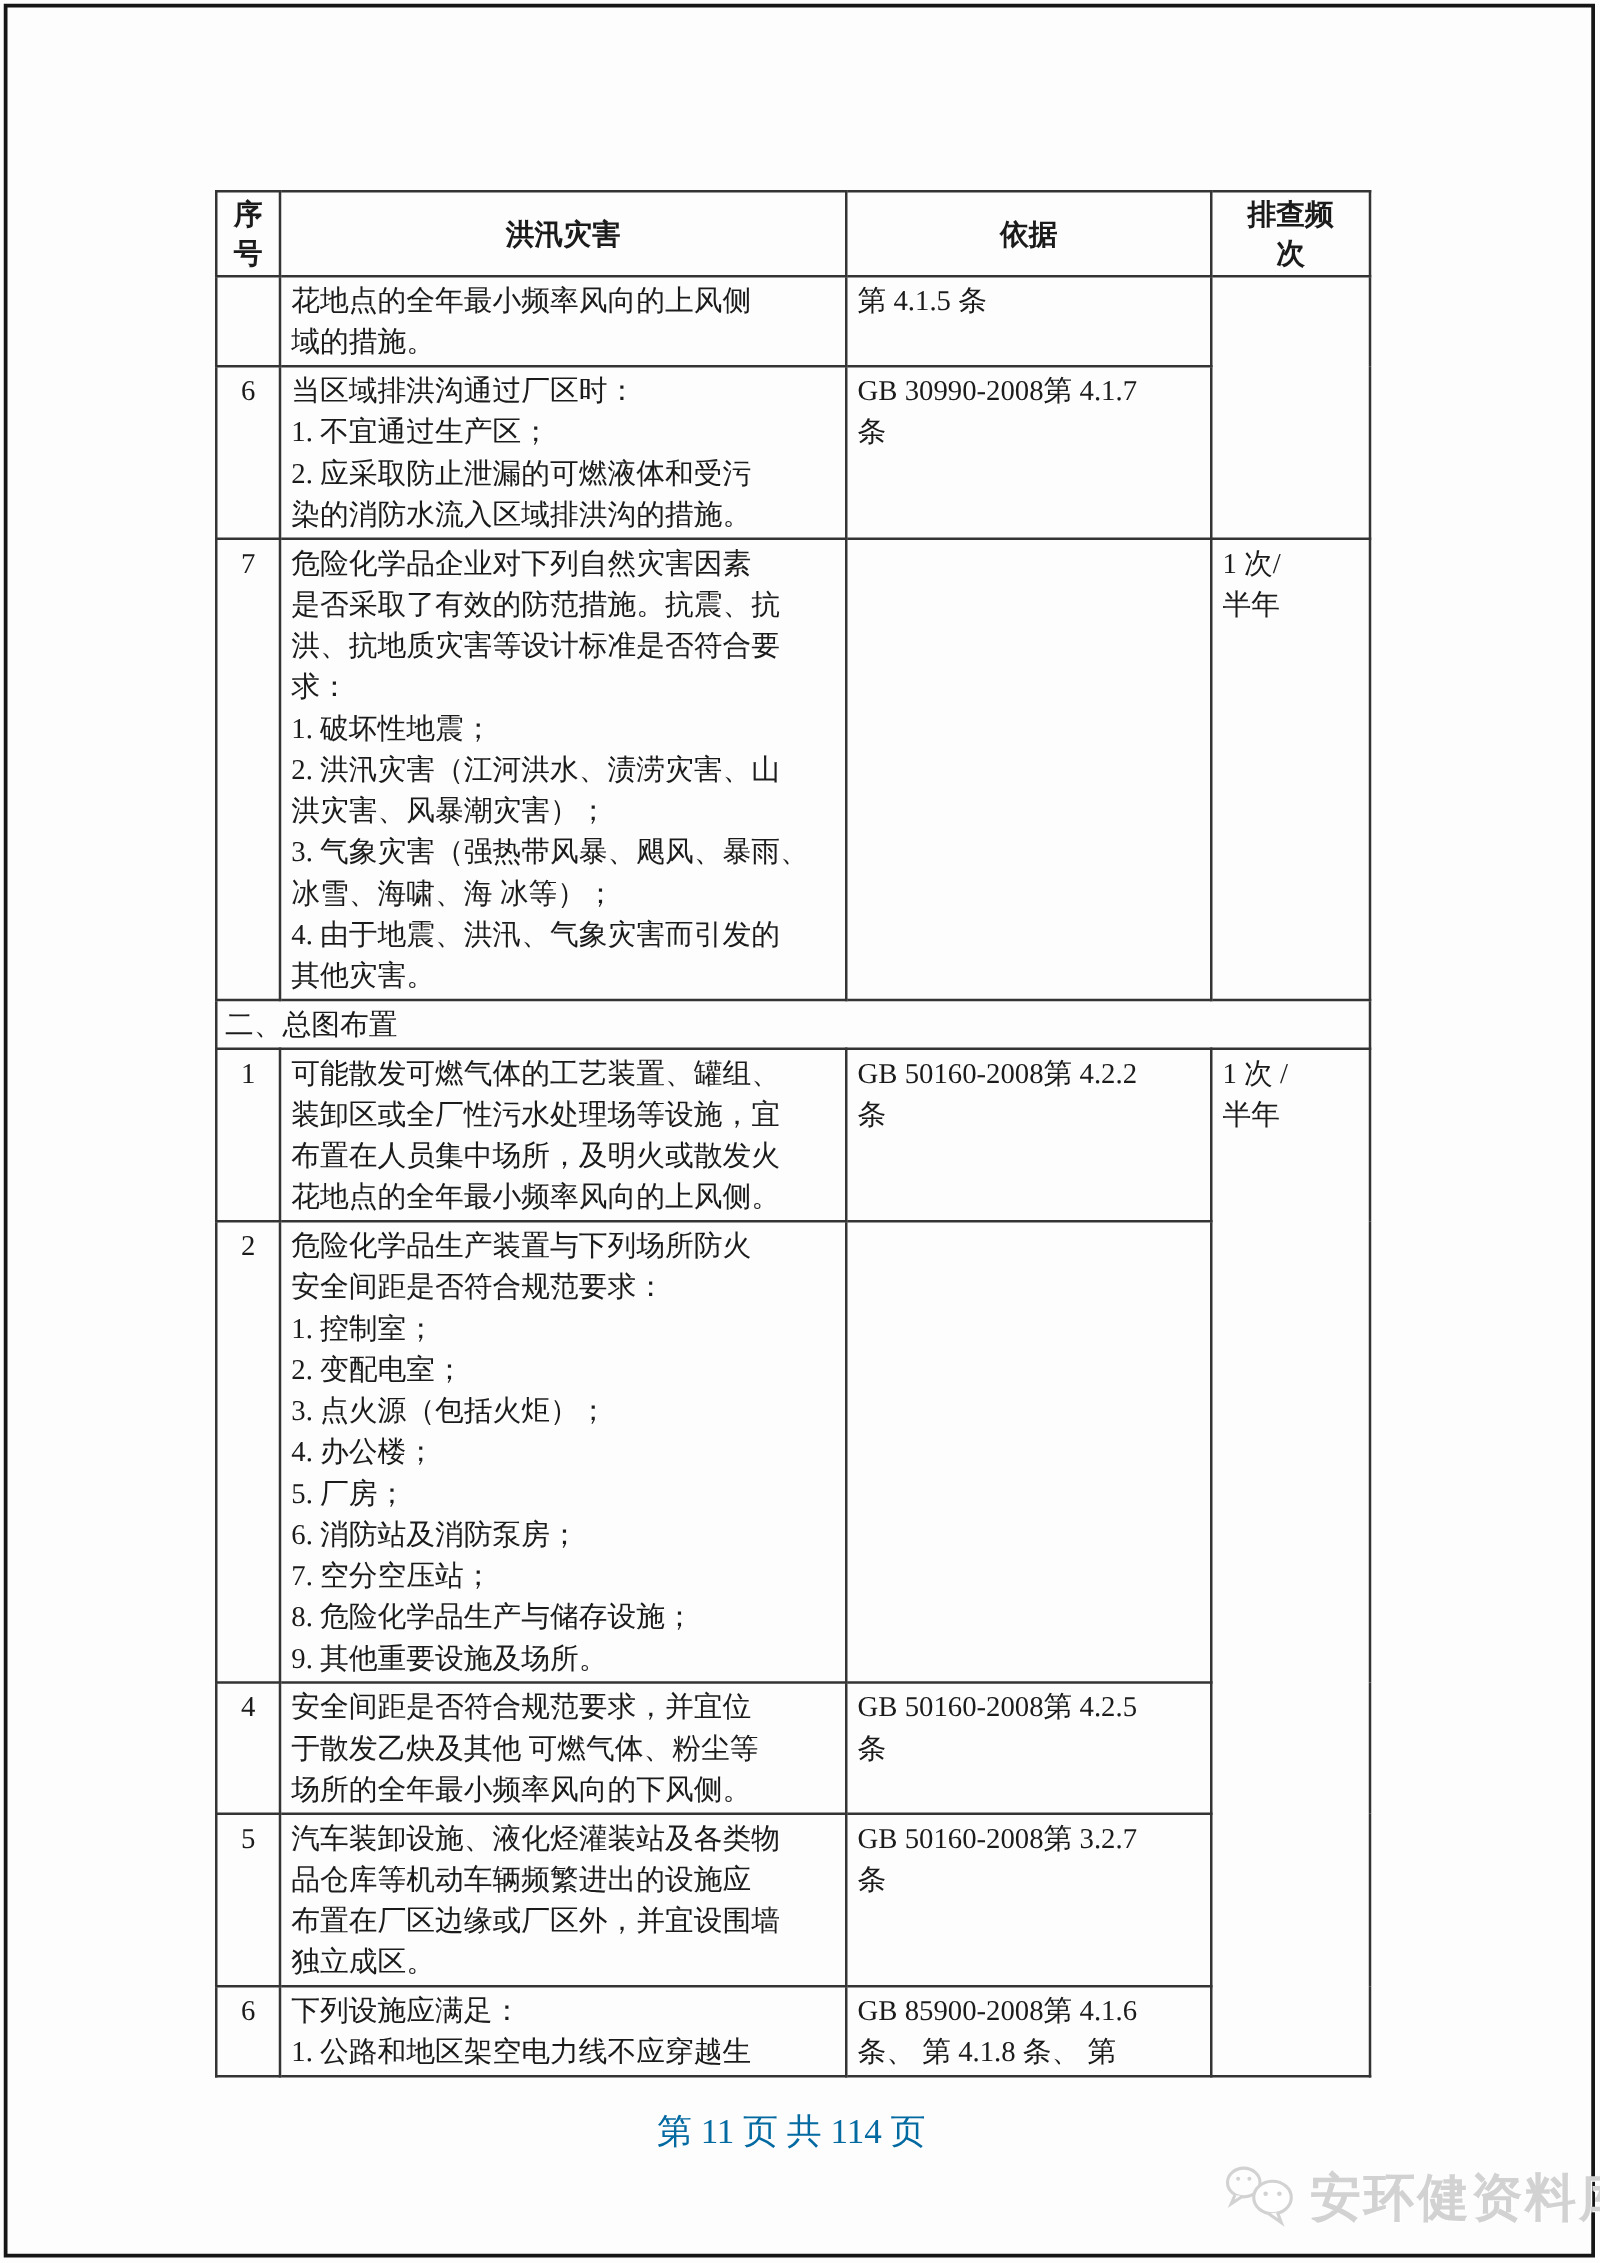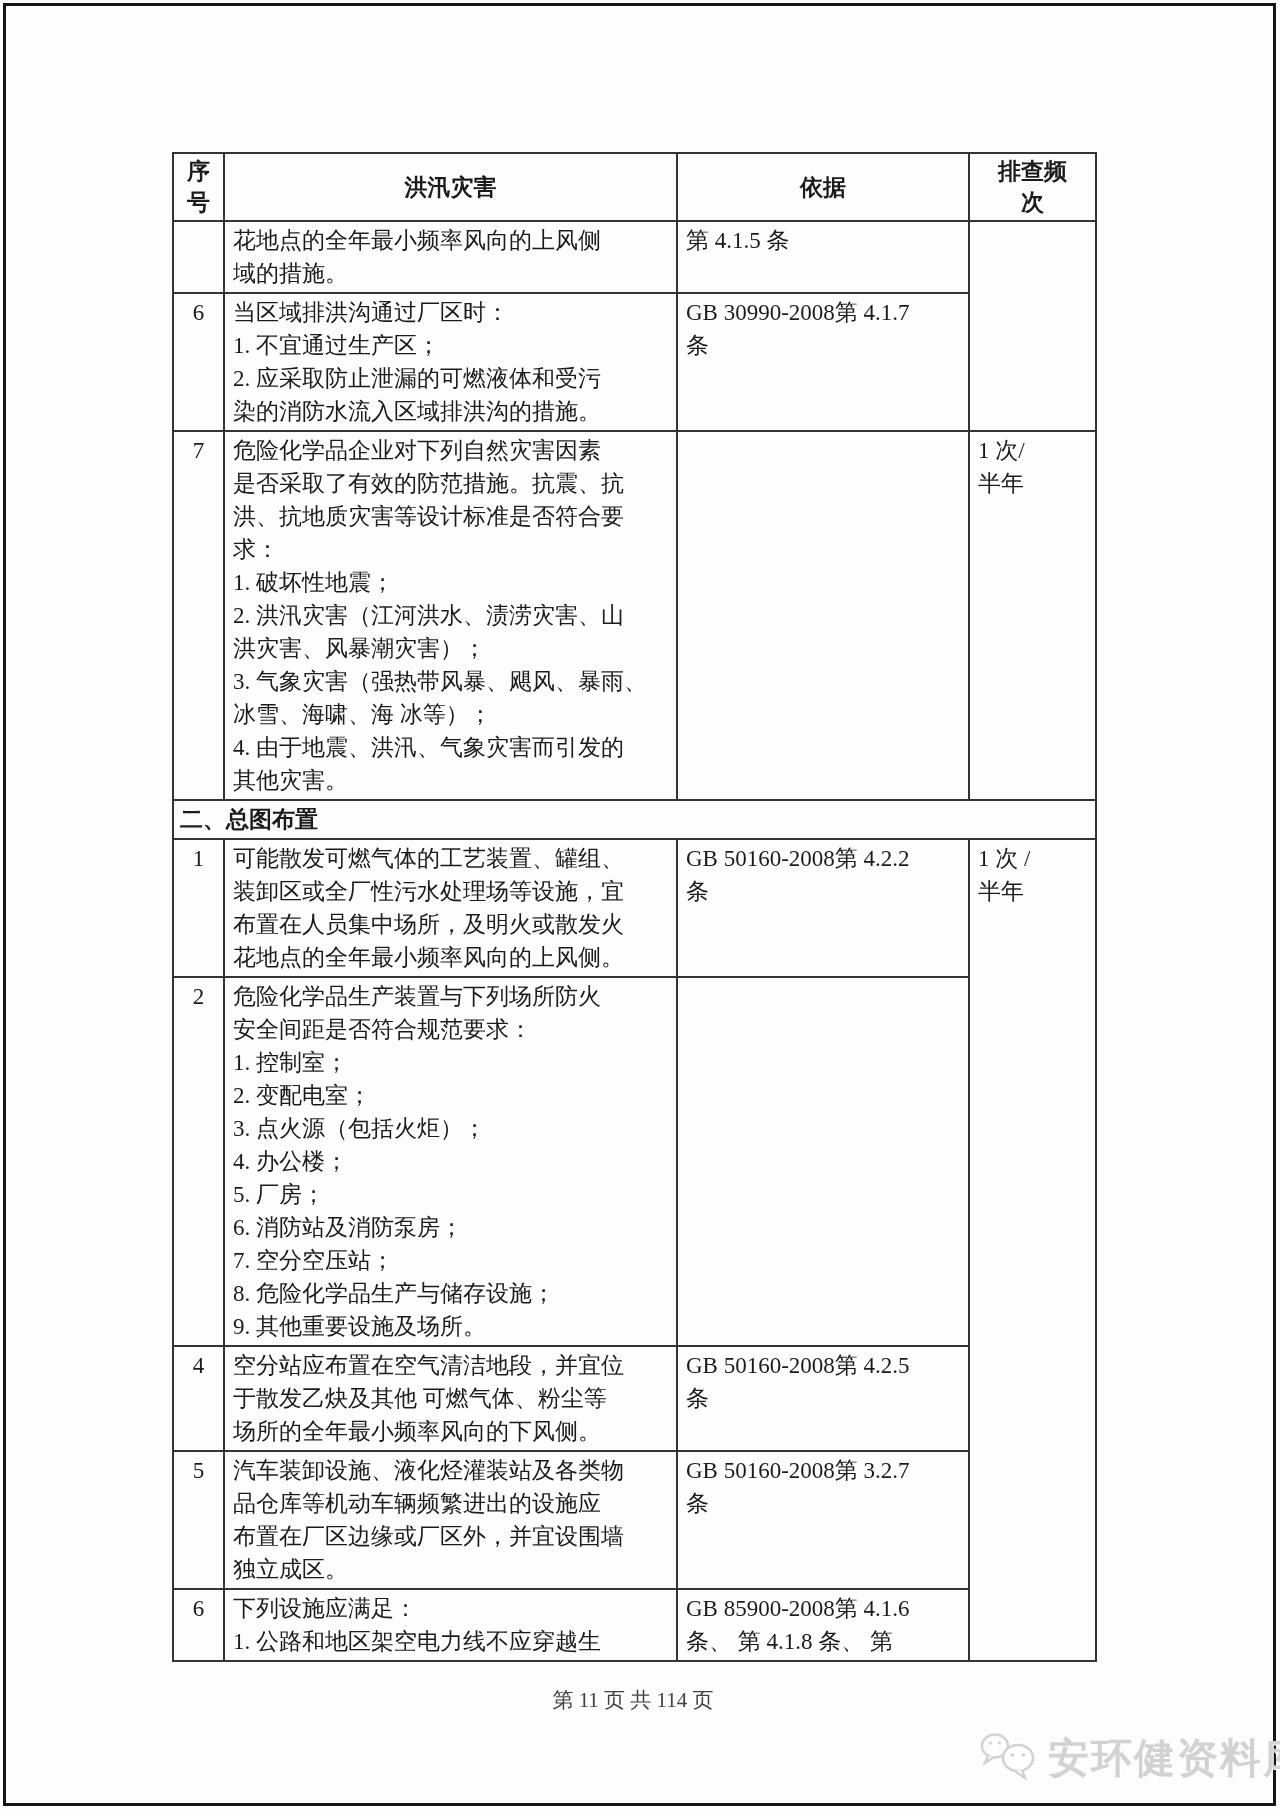--- a/index.html
+++ b/index.html
@@ -28,25 +28,25 @@
   .doc-table th {
     font-weight:bold; text-align:center; vertical-align:middle;
     height:62px; line-height:31px;
   }
   .no-cell { text-align:center; padding-left:2px; padding-right:2px; }
   .pad1 { padding-top:37px; }
   .pad3 { padding-top:103px; }
   .basis-cell { vertical-align:top;margin-left:32px; }
   .freq-cell { vertical-align:top; }
   .section-row td {
-    font-weight:bold; padding:2px 6px; line-height:33px;
+    font-weight:normal; padding:2px 6px; line-height:33px;
   }
   .footer {
     position:absolute; top:1686px; left:0; width:1266px;
-    text-align:center; font-size:21px; color:#404040;
+    text-align:center; font-size:28px; color:#0369a1;
   }
   .watermark {
     position:absolute; left:978px; top:1730px;
     display:flex; align-items:center; gap:8px;
     color:#cfcfcf;
   }
   .watermark-text {
     font-size:41px; font-weight:bold; letter-spacing:2px;
     color:#d2d2d2; text-shadow:1px 1px 0 #ffffff;
     font-family:"Liberation Sans","DejaVu Sans",sans-serif;
@@ -138,21 +138,21 @@
 5. 厂房；
 6. 消防站及消防泵房；
 7. 空分空压站；
 8. 危险化学品生产与储存设施；
 9. 其他重要设施及场所。</td>
       <td class="basis-cell"></td>
     </tr>
 
     <tr>
       <td class="no-cell pad1">4</td>
-      <td>空分站应布置在空气清洁地段，并宜位
+      <td>安全间距是否符合规范要求，并宜位
 于散发乙炔及其他 可燃气体、粉尘等
 场所的全年最小频率风向的下风侧。</td>
       <td class="basis-cell">GB 50160-2008第 4.2.5
 条</td>
     </tr>
 
     <tr>
       <td class="no-cell pad1">5</td>
       <td>汽车装卸设施、液化烃灌装站及各类物
 品仓库等机动车辆频繁进出的设施应

